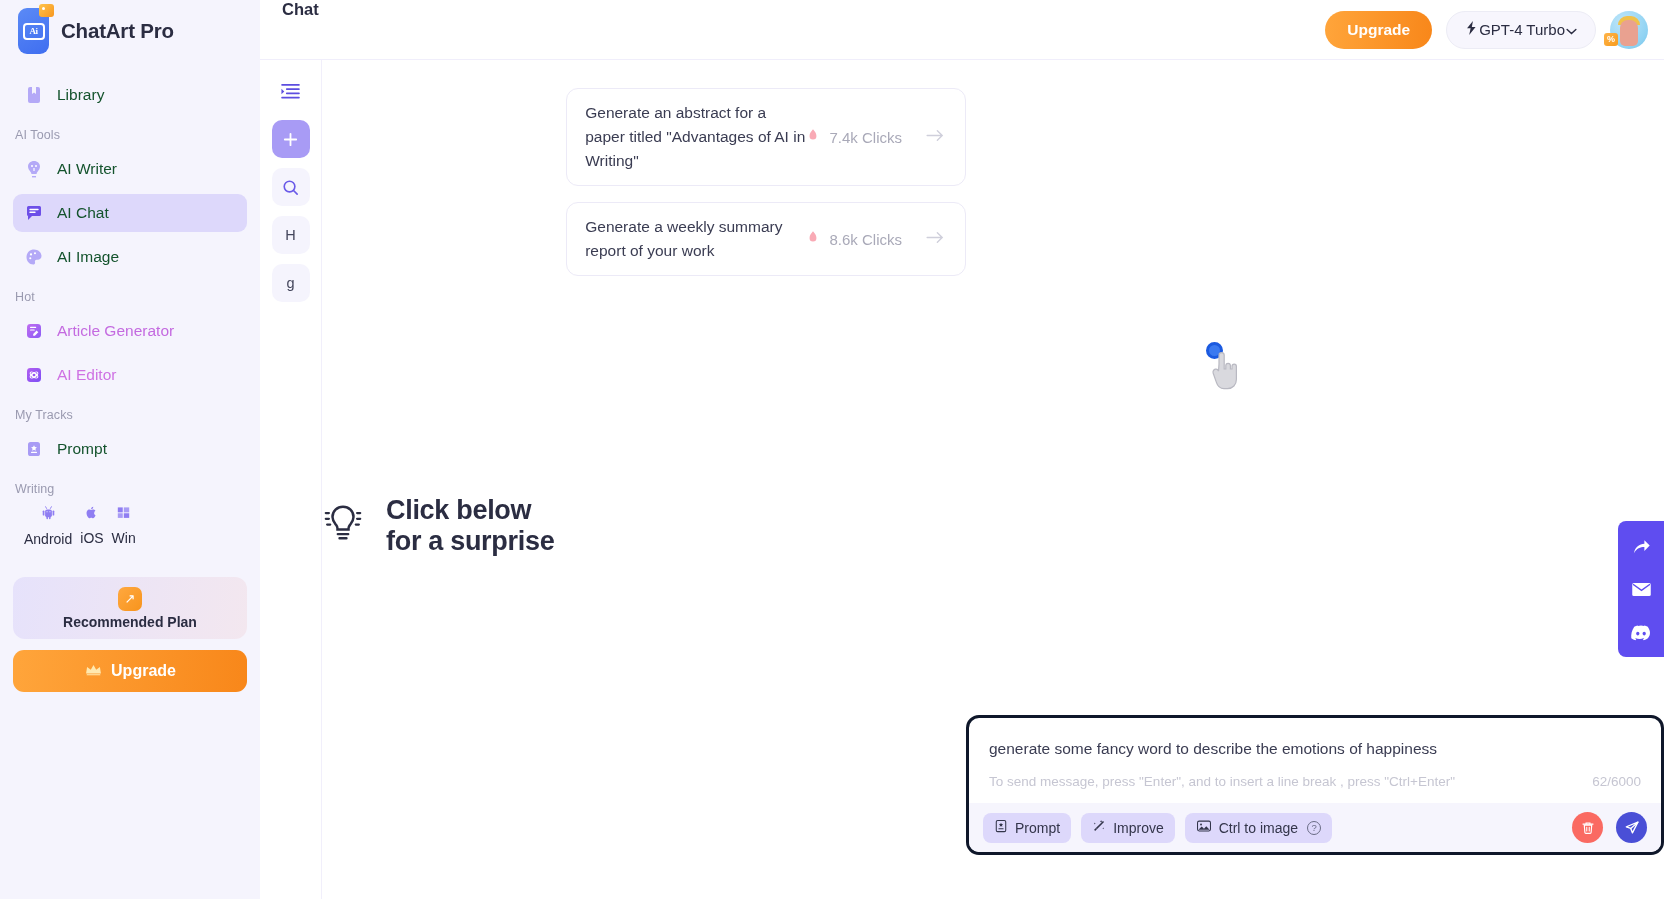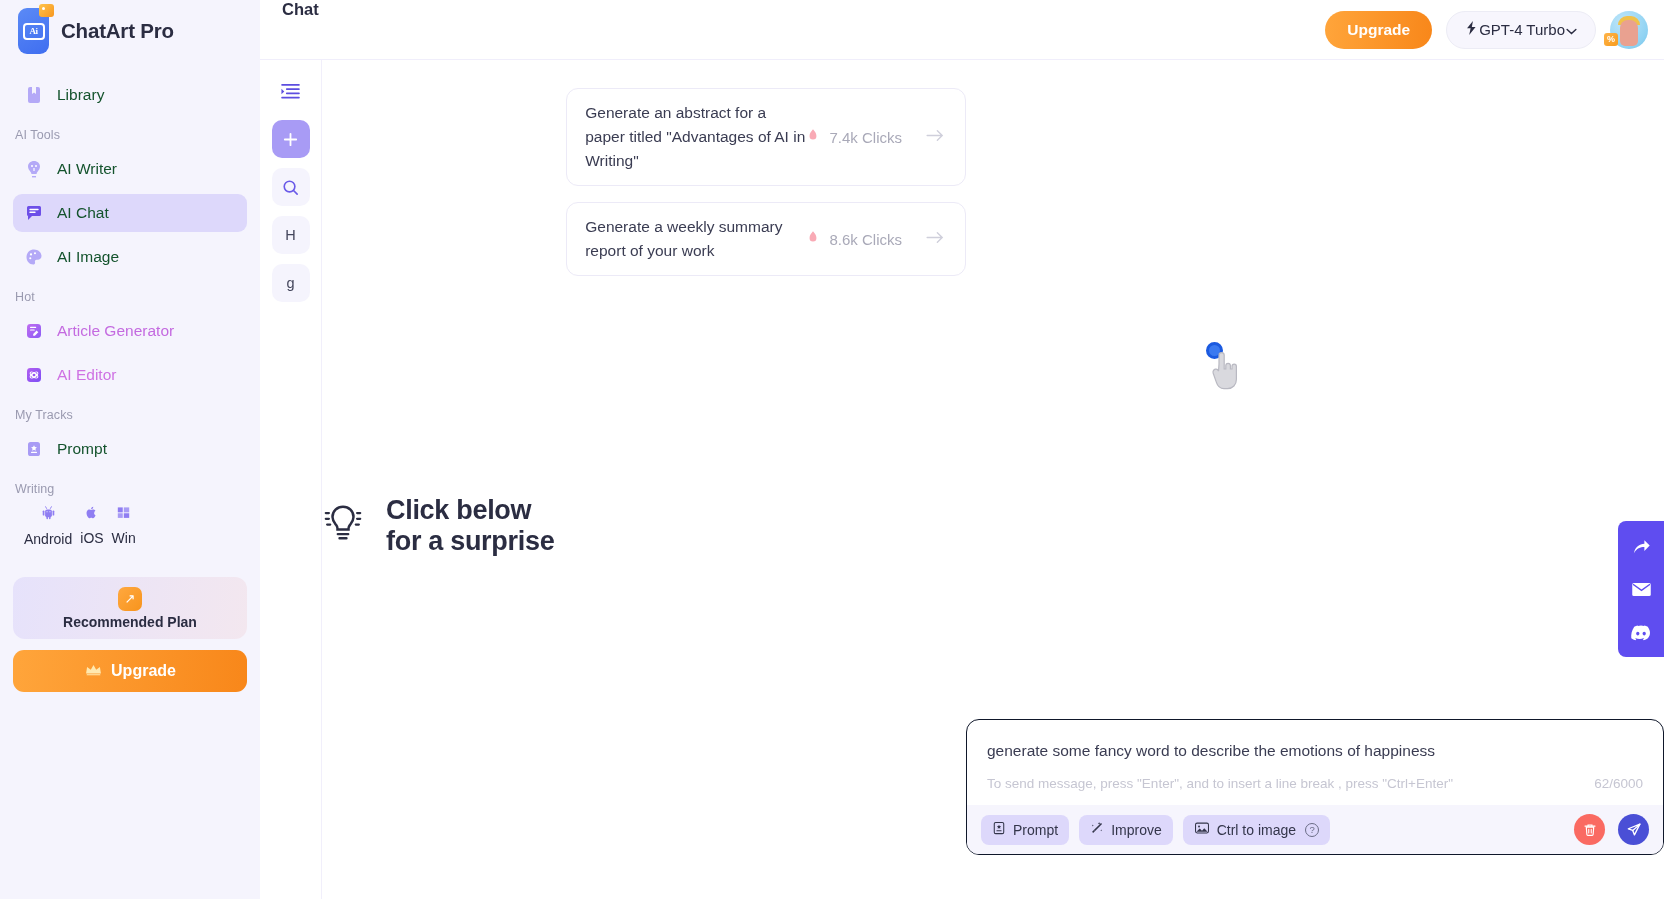--- a/index.html
+++ b/index.html
@@ -160,21 +160,21 @@
     padding: 12px 20px 12px 18px; margin-bottom: 16px; cursor: pointer;
   }
   .sug-text { font-size: 15.5px; color: #3a3c52; line-height: 1.55; max-width: 420px; }
   .sug-meta { margin-left: auto; display: flex; align-items: center; gap: 10px; }
   .clicks { font-size: 15px; color: #a9a9b8; white-space: nowrap; }
   .arrow-r { color: #cfcfdb; font-size: 17px; margin-left: 14px; }
 
   
   .composer-wrap { margin-top: auto; padding: 0 0 44px 0; display: flex; justify-content: center; }
   .composer {
-    width: 698px; border: 1px solid #0f172a; border-radius: 13px;
+    width: 698px; border: 3px solid #0f172a; border-radius: 13px;
     background: #fff; overflow: hidden;
   }
   .composer-input {
     padding: 22px 20px 0 20px; font-size: 15.5px; color: #3a3c52;
     min-height: 40px;
   }
   .composer-hint-row {
     display: flex; align-items: center; padding: 16px 20px 14px 20px;
   }
   .composer-hint { font-size: 13.5px; color: #c6c6d2; }

